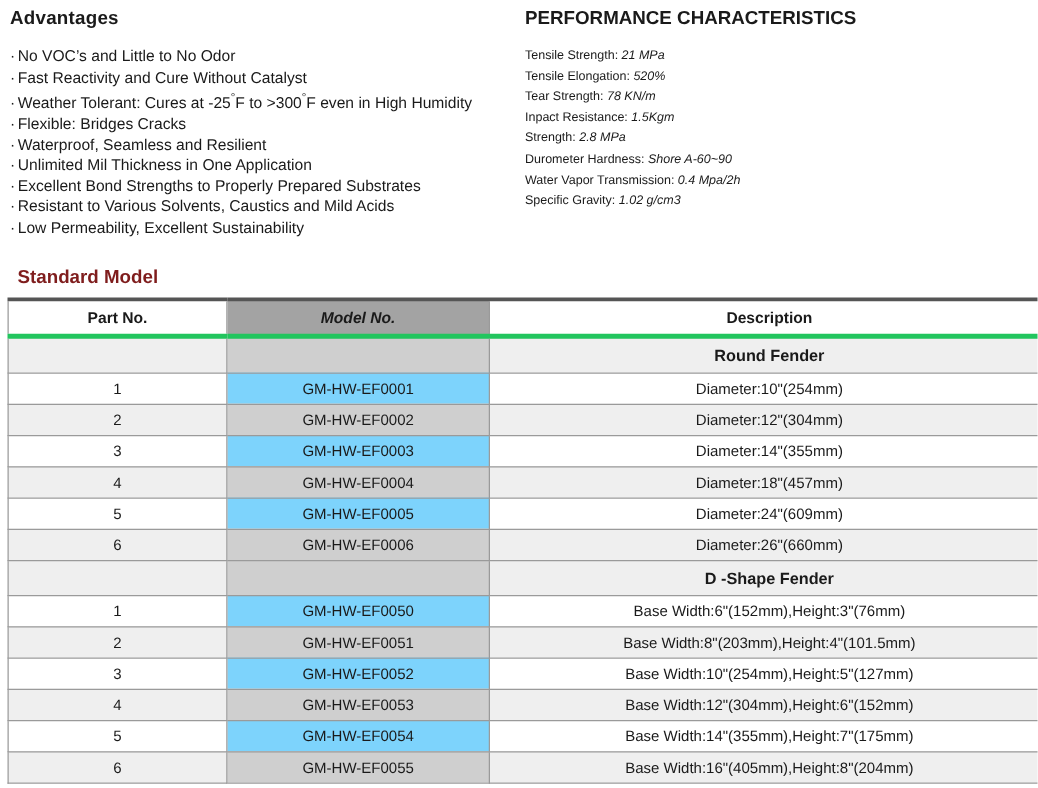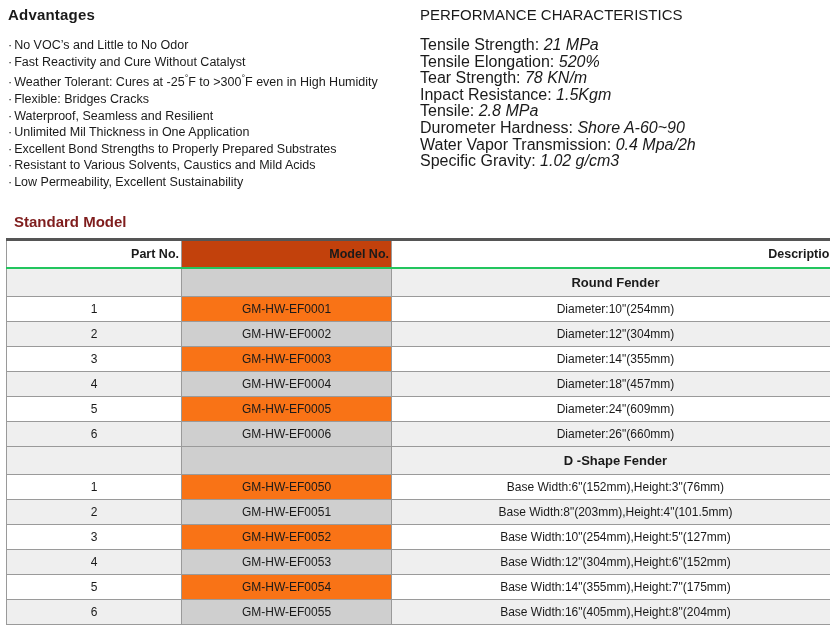--- a/index.html
+++ b/index.html
@@ -35,21 +35,21 @@
     box-sizing: border-box;
   }
   .heading-left {
     font-size: 15px;
     font-weight: bold;
     margin: 2px 0 14px 0;
     letter-spacing: 0.2px;
   }
   .heading-right {
     font-size: 15px;
-    font-weight: normal;
+    font-weight: bold;
     margin: 2px 0 14px 0;
     text-align: left;
     padding-left: 0px;
   }
   .adv-list {
     list-style: none;
     margin: 0;
     padding: 0;
   }
   .adv-list li {
@@ -58,21 +58,21 @@
     white-space: nowrap;
   }
   .adv-list li::before {
     content: "·";
     margin-right: 2px;
   }
   .perf-list {
     list-style: none;
     margin: 0;
     padding: 0 0 0 0;
-    font-size: 16px;
+    font-size: 10px;
     line-height: 16.6px;
   }
   .perf-list li {
     white-space: nowrap;
   }
   .perf-val {
     font-style: italic;
   }
 
   .deg {
@@ -104,30 +104,29 @@
     text-align: center;
     height: 22px;
     padding: 1px 2px;
     font-weight: normal;
   }
   table.models thead th {
     font-weight: bold;
     font-size: 12.5px;
     height: 24px;
     border-top: 3px solid #555;
-    border-bottom: 2px solid #22c55e;
-    text-align: right;
+    border-bottom: 4px solid #22c55e;
   }
   .c-part { width: 170px; }
   .c-model { width: 205px; background: #cfcfcf; }
   .c-desc { width: 443px; }
-  thead .c-model { background: #c2410c; }
+  thead .c-model { background: #a3a3a3; font-style: italic; }
   tbody tr.alt td { background: #efefef; }
   tbody tr.alt td.c-model { background: #cfcfcf; }
-  tbody td.c-model { background: #f97316; }
+  tbody td.c-model { background: #7dd3fc; }
   tr.section td {
     font-weight: bold;
     font-size: 13px;
     height: 25px;
   }
   tr.section td.c-part { background: #efefef; }
   tr.section td.c-model { background: #cfcfcf; }
   tr.section td.c-desc { background: #efefef; }
 </style>
 </head>
@@ -152,21 +151,21 @@
         </ul>
     </div>
 
     <div class="col-right">
       <div class="heading-right">PERFORMANCE CHARACTERISTICS</div>
       <ul class="perf-list">
           <li><span>Tensile Strength: </span><span class="perf-val">21 MPa</span></li>
           <li><span>Tensile Elongation: </span><span class="perf-val">520%</span></li>
           <li><span>Tear Strength: </span><span class="perf-val">78 KN/m</span></li>
           <li><span>Inpact Resistance: </span><span class="perf-val">1.5Kgm</span></li>
-          <li><span>Tensile: </span><span class="perf-val">2.8 MPa</span></li>
+          <li><span>Strength: </span><span class="perf-val">2.8 MPa</span></li>
           <li><span>Durometer Hardness: </span><span class="perf-val">Shore A-60~90</span></li>
           <li><span>Water Vapor Transmission: </span><span class="perf-val">0.4 Mpa/2h</span></li>
           <li><span>Specific Gravity: </span><span class="perf-val">1.02 g/cm3</span></li>
         </ul>
     </div>
 
   </div>
 
   <div class="std-title">Standard Model</div>
 

